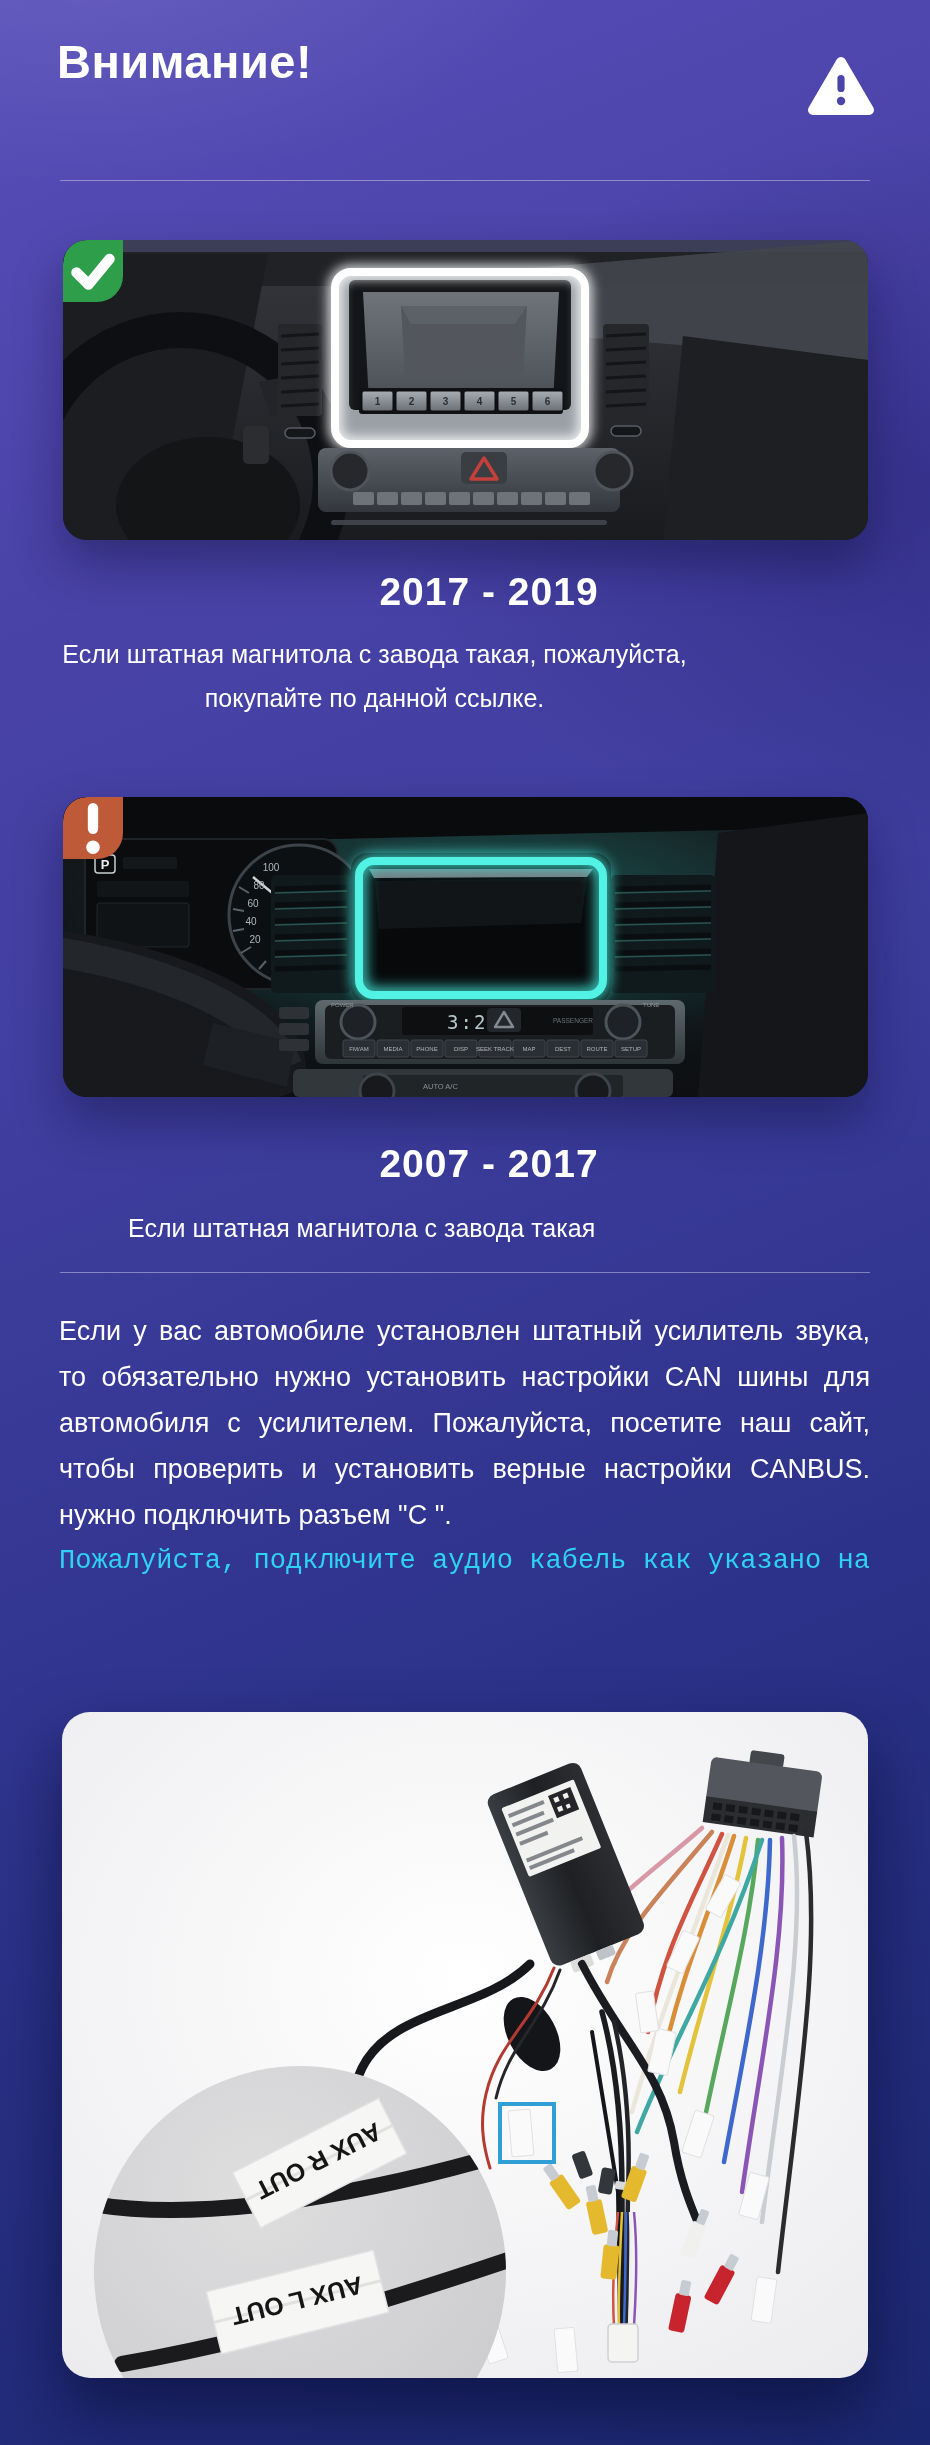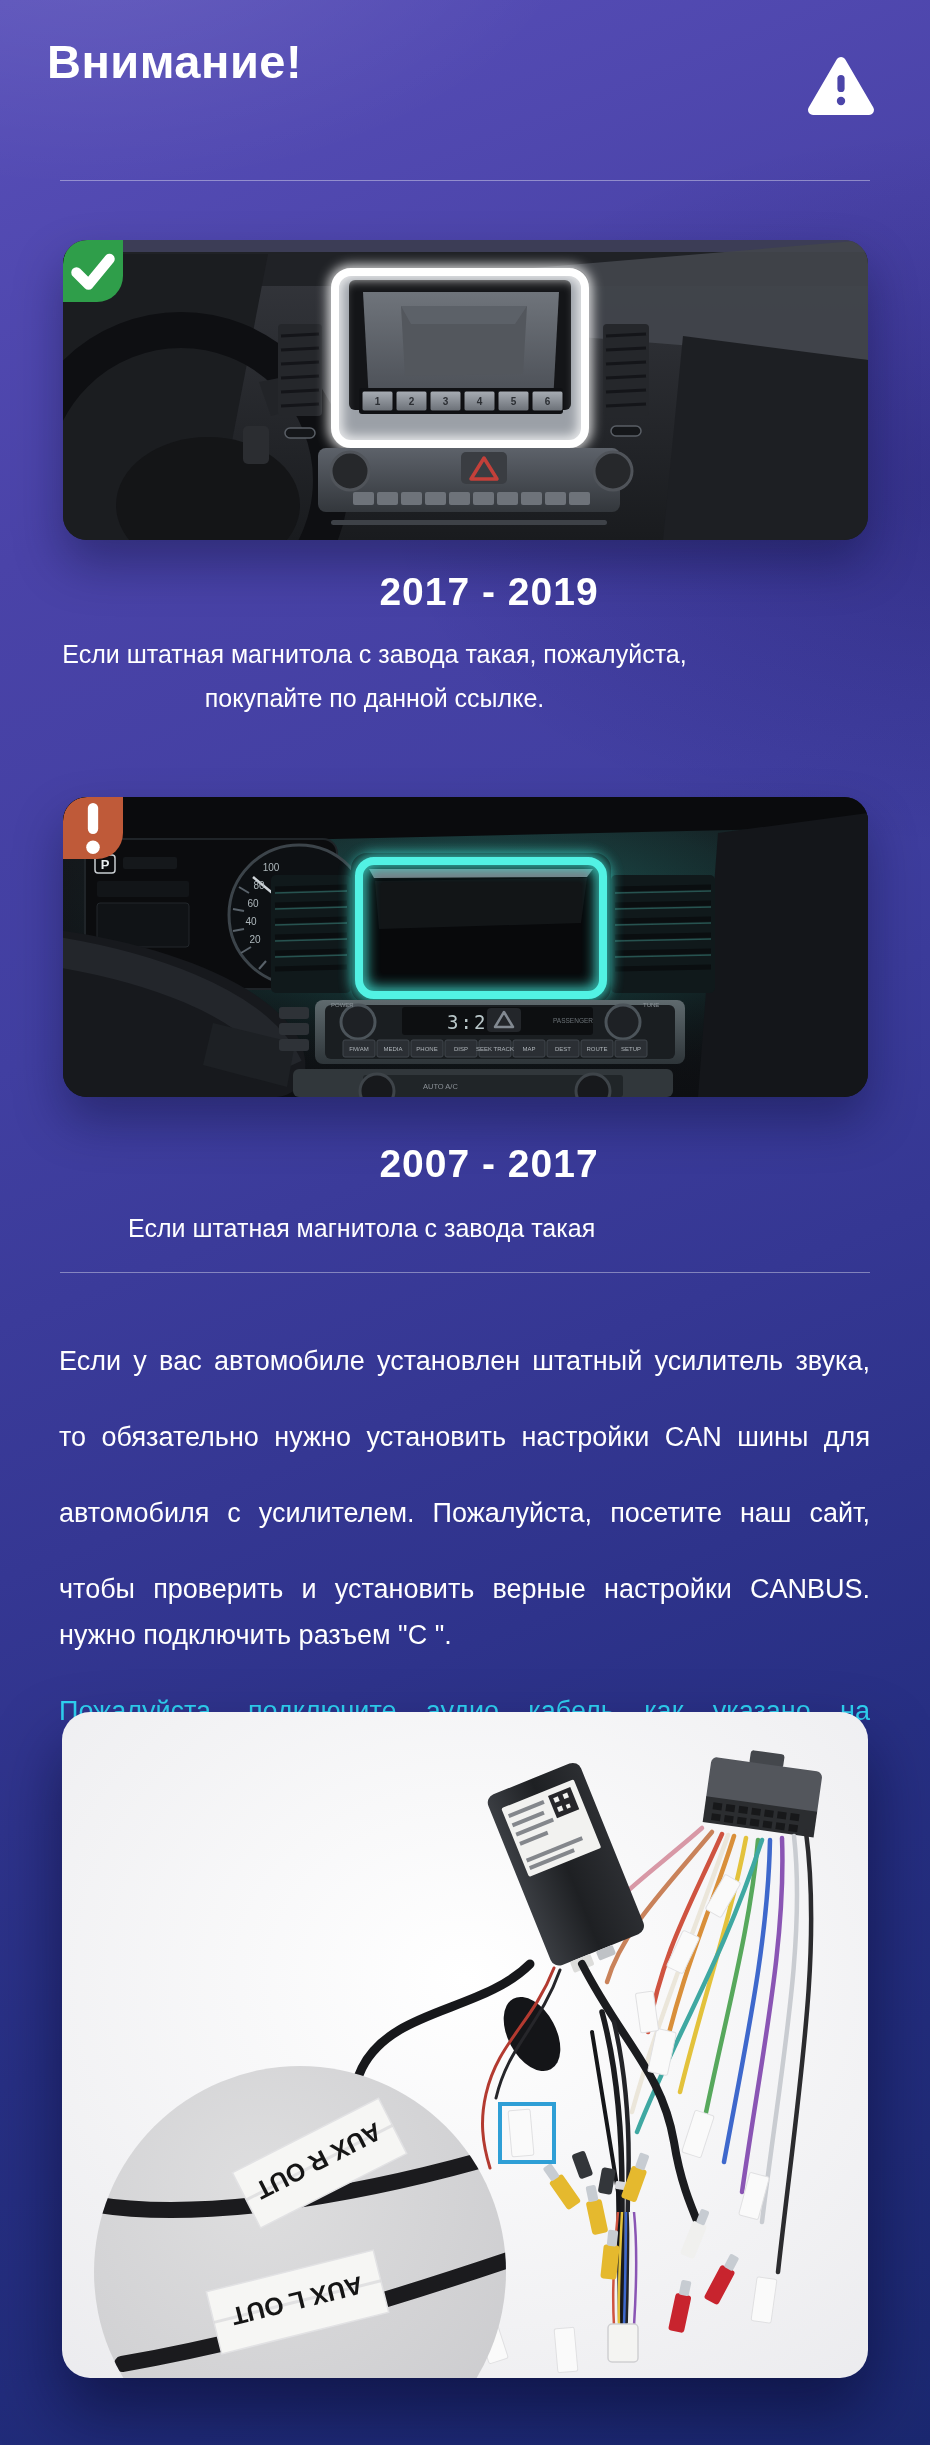--- a/index.html
+++ b/index.html
@@ -2,42 +2,42 @@
 <html><head>
 <meta charset="utf-8">
 <style>
   html,body{margin:0;padding:0;background:#141f5e;}
   .page{position:relative;width:930px;height:2445px;overflow:hidden;
     font-family:"Liberation Sans","DejaVu Sans",sans-serif;
     background:
       radial-gradient(900px 520px at 10% -4%, rgba(255,255,255,.10), transparent 55%),
       radial-gradient(1000px 600px at 105% 20%, rgba(10,8,70,.28), transparent 60%),
       linear-gradient(158deg,#584fb9 0%,#4a43a8 20%,#413fa1 38%,#353793 56%,#272f83 74%,#1b2870 100%);}
-  .page-title{position:absolute;left:47px;top:34px;font-size:47px;font-weight:700;color:#ffffff;letter-spacing:.5px;}
+  .page-title{position:absolute;left:57px;top:34px;font-size:47px;font-weight:700;color:#ffffff;letter-spacing:.5px;}
   .warn-icon{position:absolute;left:806px;top:54px;width:70px;height:64px;}
   .hr{position:absolute;left:60px;width:810px;height:1px;background:rgba(255,255,255,.38);}
   .hr1{top:180px}.hr2{top:1272px}
   .photo-card{position:absolute;left:63px;width:805px;border-radius:24px;overflow:hidden;
     box-shadow:0 24px 48px rgba(8,10,45,.38);}
   .card1{top:240px;height:300px;}
   .card2{top:797px;height:300px;}
   .card3{left:62px;top:1712px;width:806px;height:666px;border-radius:28px;overflow:hidden;
     position:absolute;box-shadow:0 34px 64px rgba(6,8,40,.55);}
   .photo-card svg,.card3 svg{display:block;width:100%;height:100%;}
   .badge{position:absolute;left:0;top:0;width:60px;height:62px;display:flex;align-items:center;justify-content:center;
     border-radius:24px 0 26px 0;}
   .years{position:absolute;left:0;width:930px;text-align:center;color:#fff;font-weight:700;font-size:39px;letter-spacing:1px;padding-left:24px;}
   .y1{top:570px}.y2{top:1142px}
   .desc{position:absolute;color:#fff;font-size:25px;line-height:44px;}
   .d1{left:0;width:749px;top:632px;text-align:center;}
   .d2{left:100px;top:1206px;text-align:left;margin-left:28px;}
   .notice{position:absolute;left:59px;top:1308px;width:811px;font-size:27px;line-height:46px;color:#fff;}
-  .jline{text-align:justify;text-align-last:justify;margin-top:30px;}
+  .jline{text-align:justify;text-align-last:justify;}
   .lline{text-align:left;}
-  .cyan{color:#2fd3f2;}
+  .cyan{color:#2fd3f2;font-family:Liberation Mono, monospace;}
   svg text{font-family:"Liberation Sans","DejaVu Sans",sans-serif;}
   .seg{font-family:"DejaVu Sans Mono",monospace;}
 </style>
 </head>
 <body>
 
 <div class="page">
 
   <div class="page-title">Внимание!</div>
   <svg class="warn-icon" viewBox="0 0 70 64">

